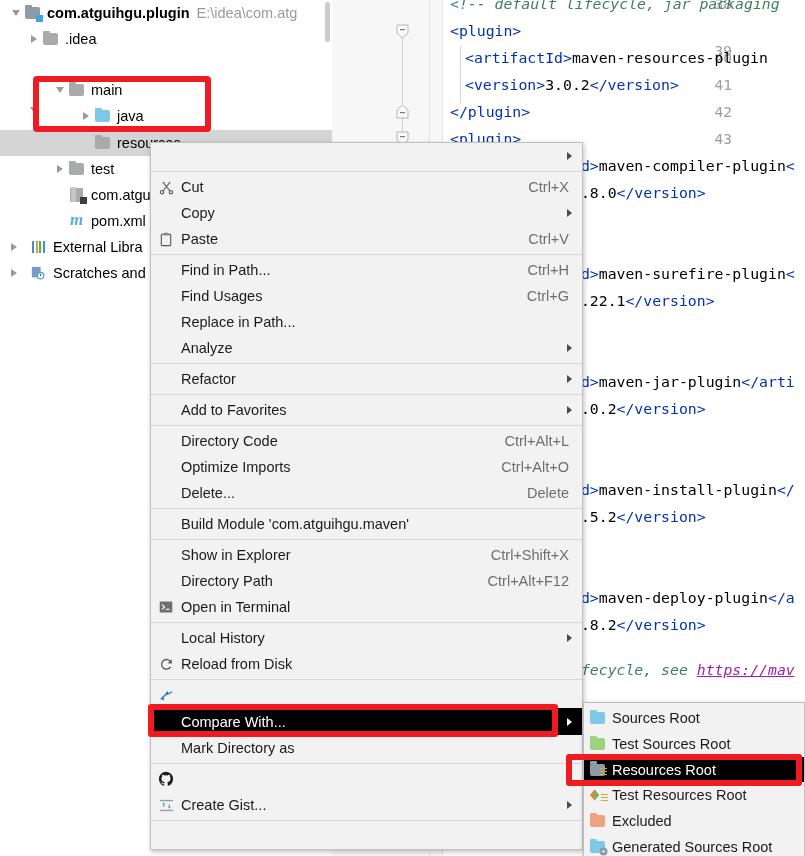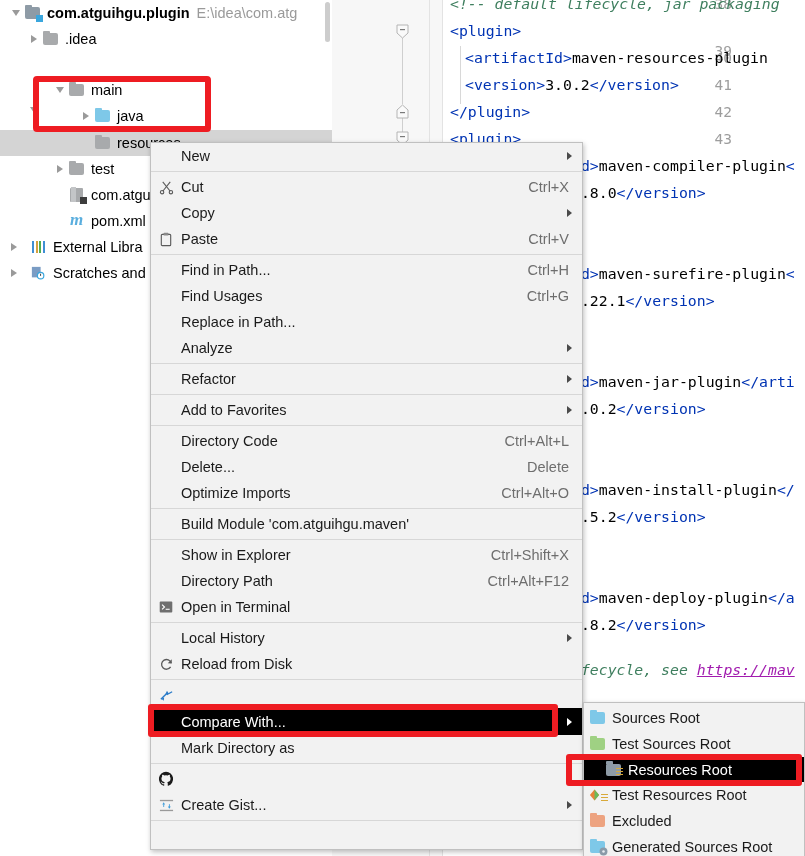--- a/index.html
+++ b/index.html
@@ -341,21 +341,20 @@
           <span class="folder f-blue"></span>
         </span>
       <span class="tree-label">java</span>
     </div>
   </div>
 
   <div id="ctx-menu">
 
     <div class="mi">
       <span class="mic"></span>
-      <span class="mlabel">New</span>
       <span class="marrow"></span>
     </div>
     <div class="msep"></div>
 
     <div class="mi">
       <span class="mic">
         <svg width="15" height="15" viewBox="0 0 16 16">
             <g stroke="#5a5a5a" stroke-width="1.2" fill="none">
               <path d="M4 2 L12 12"></path>
               <path d="M12 2 L4 12"></path>
@@ -425,28 +424,28 @@
     <div class="msep"></div>
 
     <div class="mi">
       <span class="mic"></span>
       <span class="mlabel">Directory Code</span>
       <span class="mkey">Ctrl+Alt+L</span>
     </div>
 
     <div class="mi">
       <span class="mic"></span>
+      <span class="mlabel">Optimize Imports</span>
+      <span class="mkey">Ctrl+Alt+O</span>
+    </div>
+
+    <div class="mi">
+      <span class="mic"></span>
       <span class="mlabel">Delete...</span>
       <span class="mkey">Delete</span>
-    </div>
-
-    <div class="mi">
-      <span class="mic"></span>
-      <span class="mlabel">Optimize Imports</span>
-      <span class="mkey">Ctrl+Alt+O</span>
     </div>
     <div class="msep"></div>
 
     <div class="mi">
       <span class="mic"></span>
       <span class="mlabel">Build Module 'com.atguihgu.maven'</span>
     </div>
     <div class="msep"></div>
 
     <div class="mi">
@@ -566,21 +565,21 @@
 
     <div class="mi">
       <span class="mic">
         <span class="ficon" style="margin:0;">
             <span class="folder f-green"></span>
           </span>
       </span>
       <span class="mlabel">Test Sources Root</span>
     </div>
 
-    <div class="mi sel" style="height:25px;padding-left:16px;">
+    <div class="mi sel" style="height:25px;">
       <span class="mic">
         <span class="ficon" style="margin:0;">
             <span class="folder f-slate"></span>
             <span class="lines"></span>
           </span>
       </span>
       <span class="mlabel">Resources Root</span>
     </div>
 
     <div class="mi">

